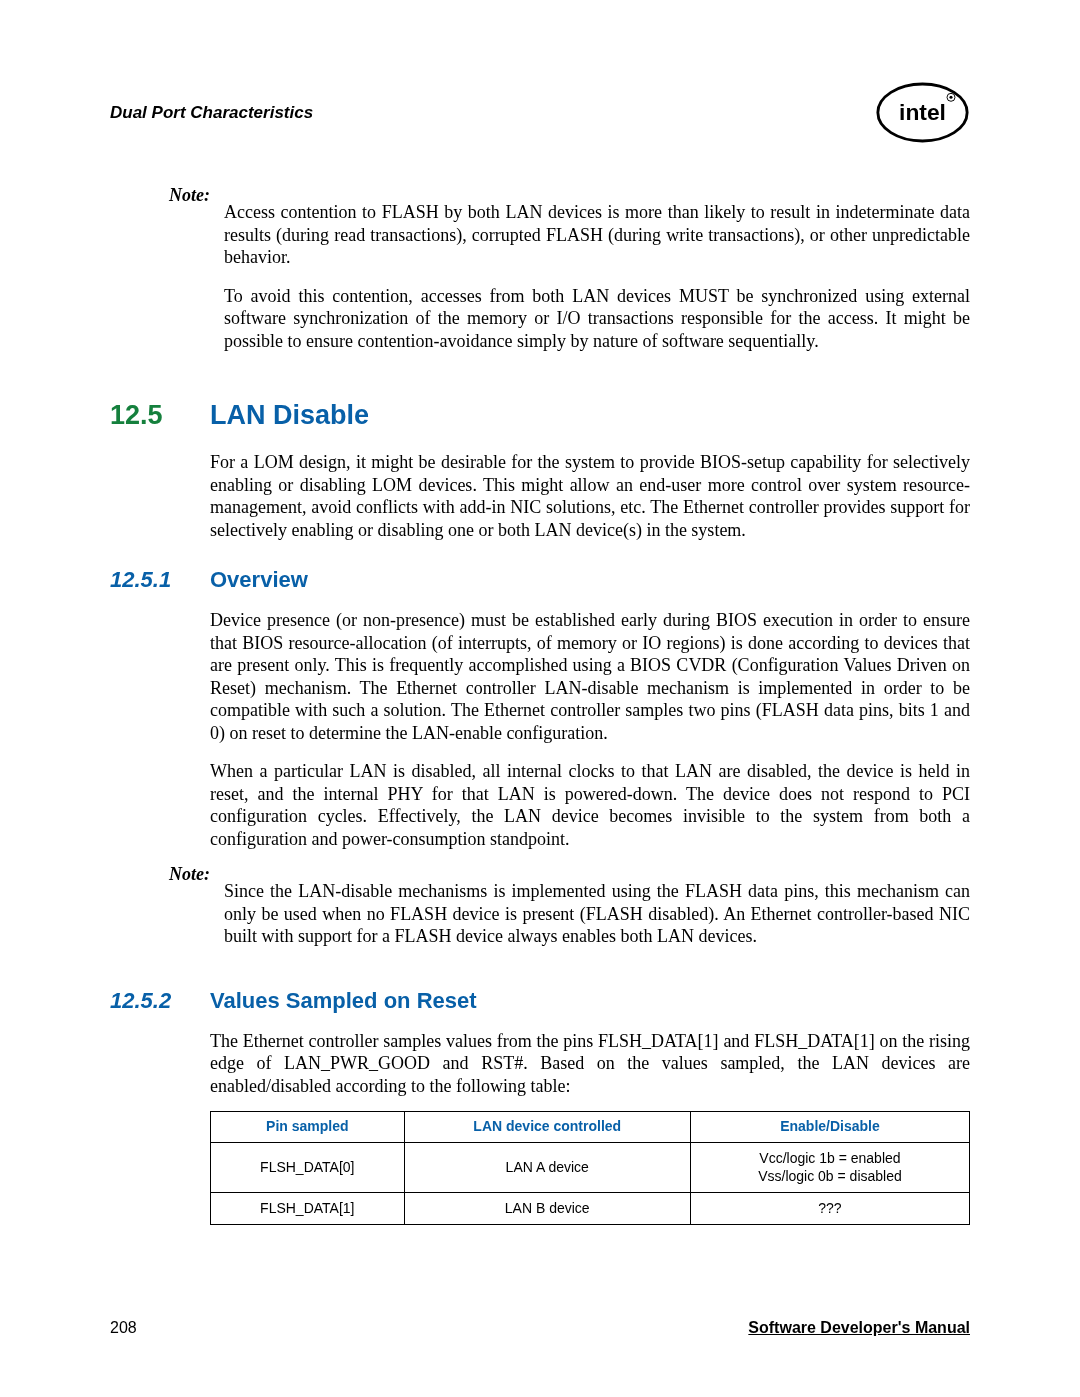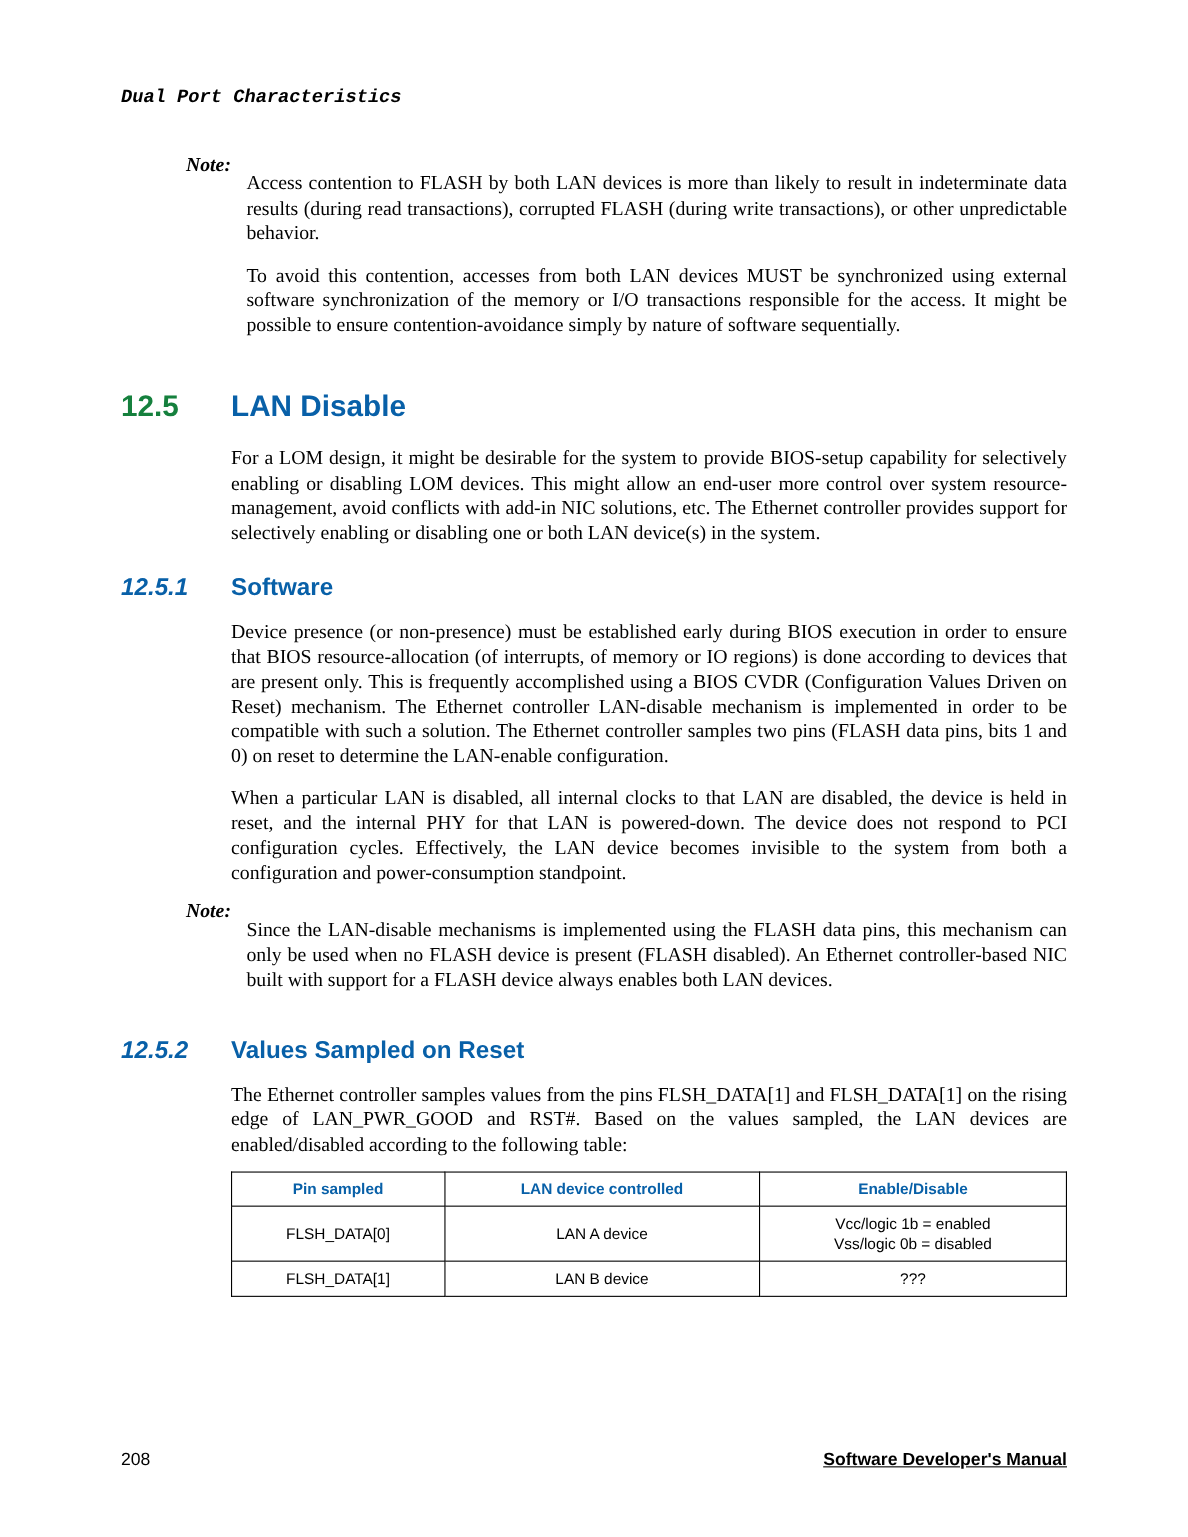--- a/index.html
+++ b/index.html
@@ -15,21 +15,21 @@
   .page {
     padding: 80px 110px 60px 110px;
   }
   .header {
     display: flex;
     justify-content: space-between;
     align-items: center;
     margin-bottom: 40px;
   }
   .header-title {
-    font-family: Liberation Mono, monospace;
+    font-family: Liberation Sans, sans-serif;
     font-weight: bold;
     font-style: italic;
     font-size: 17px;
   }
   .logo-wrap {
     width: 95px;
     height: 65px;
   }
   .note-row {
     display: flex;
@@ -132,41 +132,49 @@
     text-decoration: underline;
   }
 </style>
 </head>
 <body>
 
 <div class="page">
 
   <div class="header">
     <div class="header-title">Dual Port Characteristics</div>
+    <div class="logo-wrap">
+      <svg viewBox="0 0 100 68" width="95" height="65">
+        <ellipse cx="50" cy="34" rx="47" ry="30" fill="none" stroke="#000" stroke-width="3"></ellipse>
+        <text x="50" y="42" text-anchor="middle" font-family="Arial, Helvetica, sans-serif" font-size="24" font-weight="bold" fill="#000">intel</text>
+        <circle cx="80" cy="18" r="1.6" fill="#000"></circle>
+        <circle cx="80" cy="18" r="4.2" fill="none" stroke="#000" stroke-width="1"></circle>
+      </svg>
+    </div>
   </div>
 
   <div class="note-row">
     <div class="note-label">Note:</div>
     <div class="body-col">
       <p class="para">Access contention to FLASH by both LAN devices is more than likely to result in indeterminate data results (during read transactions), corrupted FLASH (during write transactions), or other unpredictable behavior.</p>
       <p class="para">To avoid this contention, accesses from both LAN devices MUST be synchronized using external software synchronization of the memory or I/O transactions responsible for the access. It might be possible to ensure contention-avoidance simply by nature of software sequentially.</p>
     </div>
   </div>
 
   <div class="h2-row">
     <div class="h2-num">12.5</div>
     <div class="h2-title">LAN Disable</div>
   </div>
   <div class="body-col indented">
     <p class="para">For a LOM design, it might be desirable for the system to provide BIOS-setup capability for selectively enabling or disabling LOM devices. This might allow an end-user more control over system resource-management, avoid conflicts with add-in NIC solutions, etc. The Ethernet controller provides support for selectively enabling or disabling one or both LAN device(s) in the system.</p>
   </div>
 
   <div class="h3-row">
     <div class="h3-num">12.5.1</div>
-    <div class="h3-title">Software</div>
+    <div class="h3-title">Overview</div>
   </div>
   <div class="body-col indented">
     <p class="para">Device presence (or non-presence) must be established early during BIOS execution in order to ensure that BIOS resource-allocation (of interrupts, of memory or IO regions) is done according to devices that are present only. This is frequently accomplished using a BIOS CVDR (Configuration Values Driven on Reset) mechanism. The Ethernet controller LAN-disable mechanism is implemented in order to be compatible with such a solution. The Ethernet controller samples two pins (FLASH data pins, bits 1 and 0) on reset to determine the LAN-enable configuration.</p>
     <p class="para">When a particular LAN is disabled, all internal clocks to that LAN are disabled, the device is held in reset, and the internal PHY for that LAN is powered-down. The device does not respond to PCI configuration cycles. Effectively, the LAN device becomes invisible to the system from both a configuration and power-consumption standpoint.</p>
   </div>
 
   <div class="note-row">
     <div class="note-label">Note:</div>
     <div class="body-col">
       <p class="para">Since the LAN-disable mechanisms is implemented using the FLASH data pins, this mechanism can only be used when no FLASH device is present (FLASH disabled). An Ethernet controller-based NIC built with support for a FLASH device always enables both LAN devices.</p>

